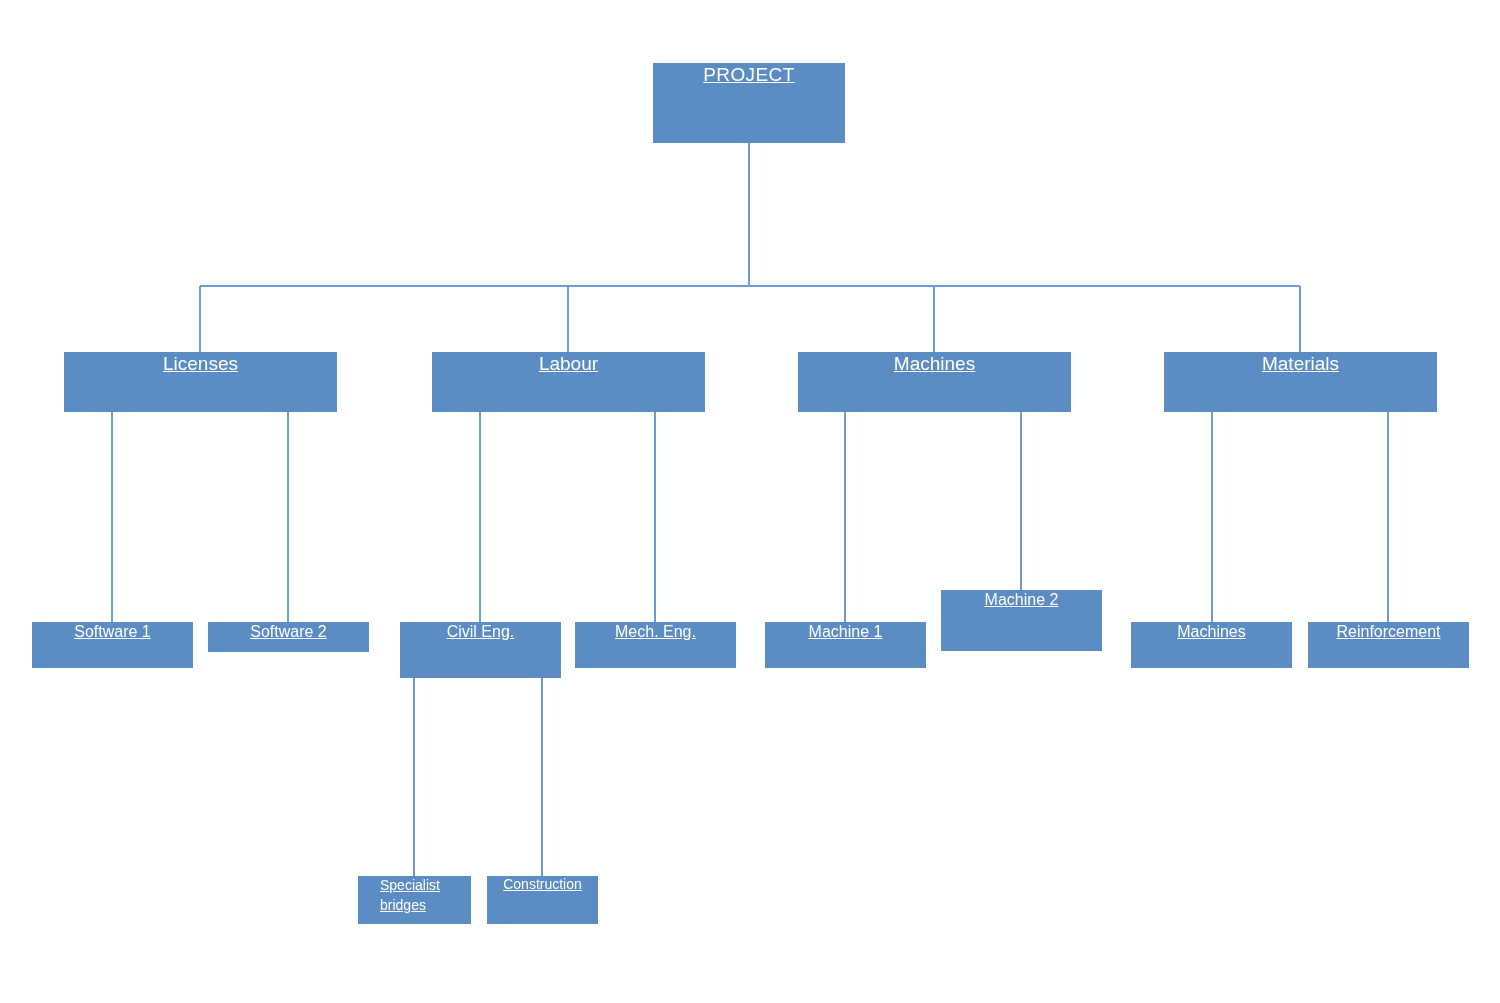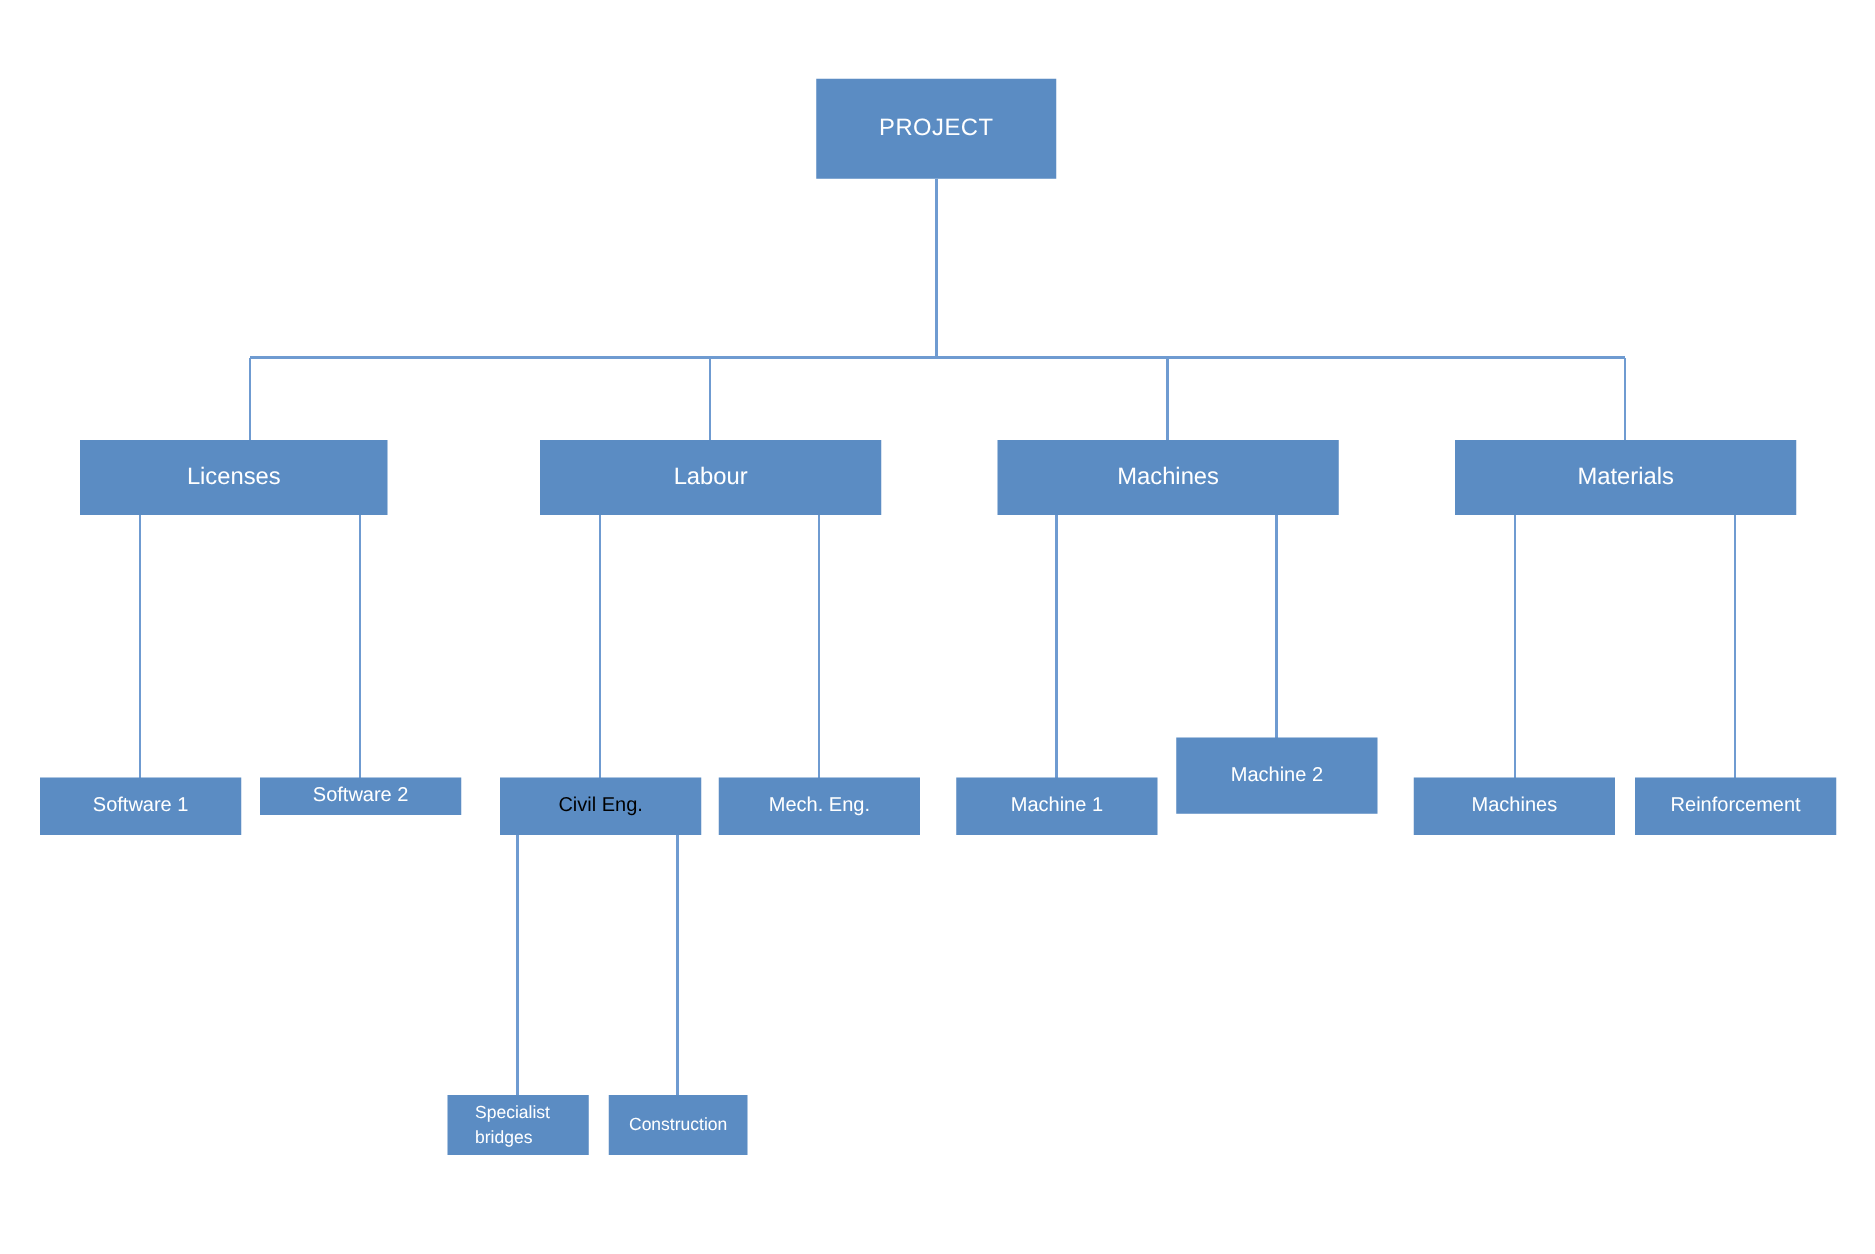--- a/index.html
+++ b/index.html
@@ -22,25 +22,26 @@
     width: 1500px;
     height: 1003px;
     pointer-events: none;
   }
   .node {
     position: absolute;
     box-sizing: border-box;
     background: #5b8cc3;
     color: #ffffff;
     display: flex;
-    align-items: center;
+    align-items: flex-start;
     justify-content: center;
     text-align: center;
     line-height: 1.25;
     overflow: hidden;
+    text-decoration: underline;
   }
   .node.lvl0 {
     font-size: 19px;
     letter-spacing: 0.4px;
   }
   .node.lvl1 {
     font-size: 19px;
   }
   .node.lvl2 {
     font-size: 16px;
@@ -76,39 +77,39 @@
       <line x1="1212" y1="412" x2="1212" y2="622" stroke="#6f9bd1" stroke-width="2" shape-rendering="crispEdges"></line>
       <line x1="1388" y1="412" x2="1388" y2="622" stroke="#6f9bd1" stroke-width="2" shape-rendering="crispEdges"></line>
       <line x1="414" y1="668" x2="414" y2="876" stroke="#6f9bd1" stroke-width="2" shape-rendering="crispEdges"></line>
       <line x1="542" y1="668" x2="542" y2="876" stroke="#6f9bd1" stroke-width="2" shape-rendering="crispEdges"></line>
     </svg>
 
   <div id="nodes-layer">
       <div class="node lvl0" style="left: 653px; top: 63px; width: 192px; height: 80px; background: rgb(91, 140, 195); color: rgb(255, 255, 255);">
         <span>PROJECT</span>
       </div>
-      <div class="node lvl1" style="left: 64px; top: 352px; width: 246px; height: 60px; background: rgb(91, 140, 195); color: rgb(255, 255, 255);">
+      <div class="node lvl1" style="left: 64px; top: 352px; width: 273px; height: 60px; background: rgb(91, 140, 195); color: rgb(255, 255, 255);">
         <span>Licenses</span>
       </div>
       <div class="node lvl1" style="left: 432px; top: 352px; width: 273px; height: 60px; background: rgb(91, 140, 195); color: rgb(255, 255, 255);">
         <span>Labour</span>
       </div>
       <div class="node lvl1" style="left: 798px; top: 352px; width: 273px; height: 60px; background: rgb(91, 140, 195); color: rgb(255, 255, 255);">
         <span>Machines</span>
       </div>
       <div class="node lvl1" style="left: 1164px; top: 352px; width: 273px; height: 60px; background: rgb(91, 140, 195); color: rgb(255, 255, 255);">
         <span>Materials</span>
       </div>
       <div class="node lvl2" style="left: 32px; top: 622px; width: 161px; height: 46px; background: rgb(91, 140, 195); color: rgb(255, 255, 255);">
         <span>Software 1</span>
       </div>
       <div class="node lvl2" style="left: 208px; top: 622px; width: 161px; height: 30px; background: rgb(91, 140, 195); color: rgb(255, 255, 255);">
         <span>Software 2</span>
       </div>
-      <div class="node lvl2" style="left: 400px; top: 622px; width: 161px; height: 46px; background: rgb(91, 140, 195); color: #000000;">
+      <div class="node lvl2" style="left: 400px; top: 622px; width: 161px; height: 56px; background: rgb(91, 140, 195); color: #ffffff;">
         <span>Civil Eng.</span>
       </div>
       <div class="node lvl2" style="left: 575px; top: 622px; width: 161px; height: 46px; background: rgb(91, 140, 195); color: rgb(255, 255, 255);">
         <span>Mech. Eng.</span>
       </div>
       <div class="node lvl2" style="left: 765px; top: 622px; width: 161px; height: 46px; background: rgb(91, 140, 195); color: #ffffff;">
         <span>Machine 1</span>
       </div>
       <div class="node lvl2" style="left: 941px; top: 590px; width: 161px; height: 61px; background: rgb(91, 140, 195); color: rgb(255, 255, 255);">
         <span>Machine 2</span>

